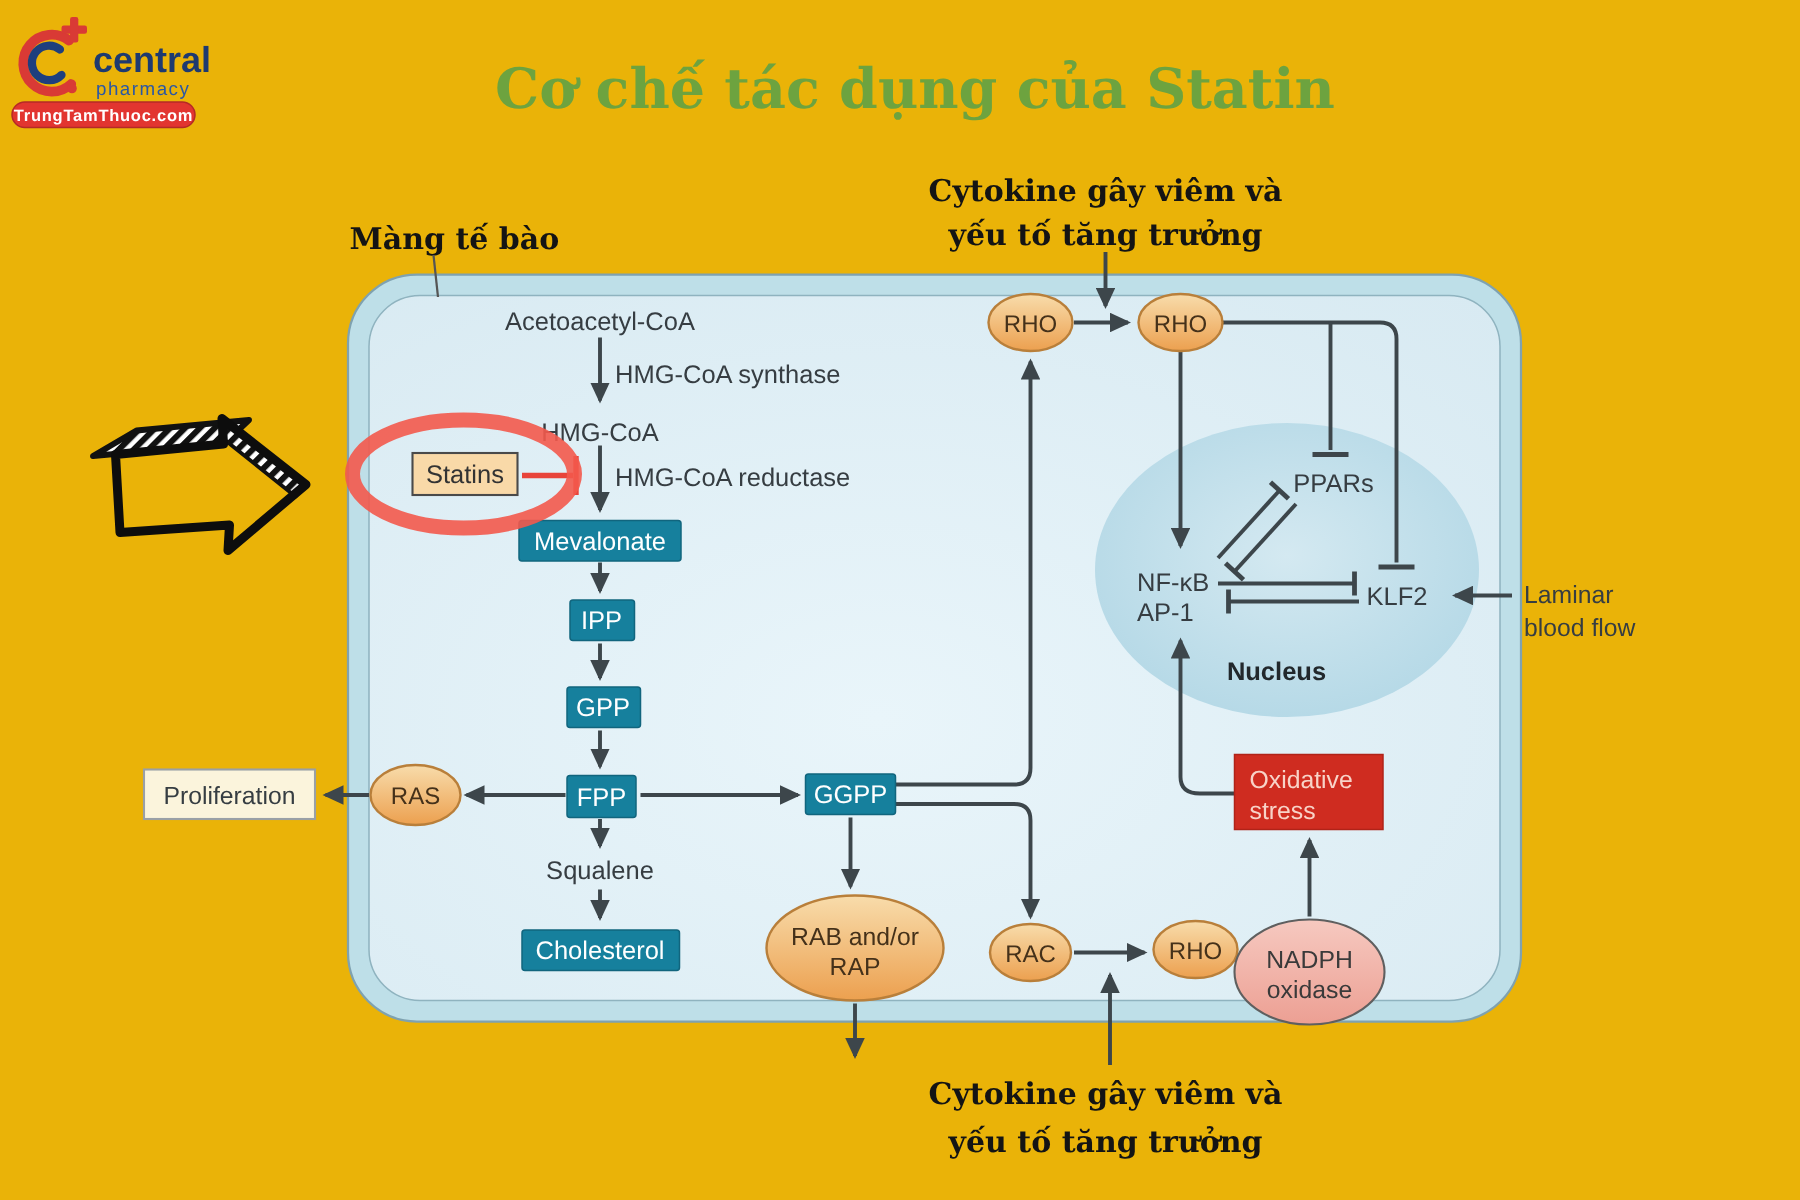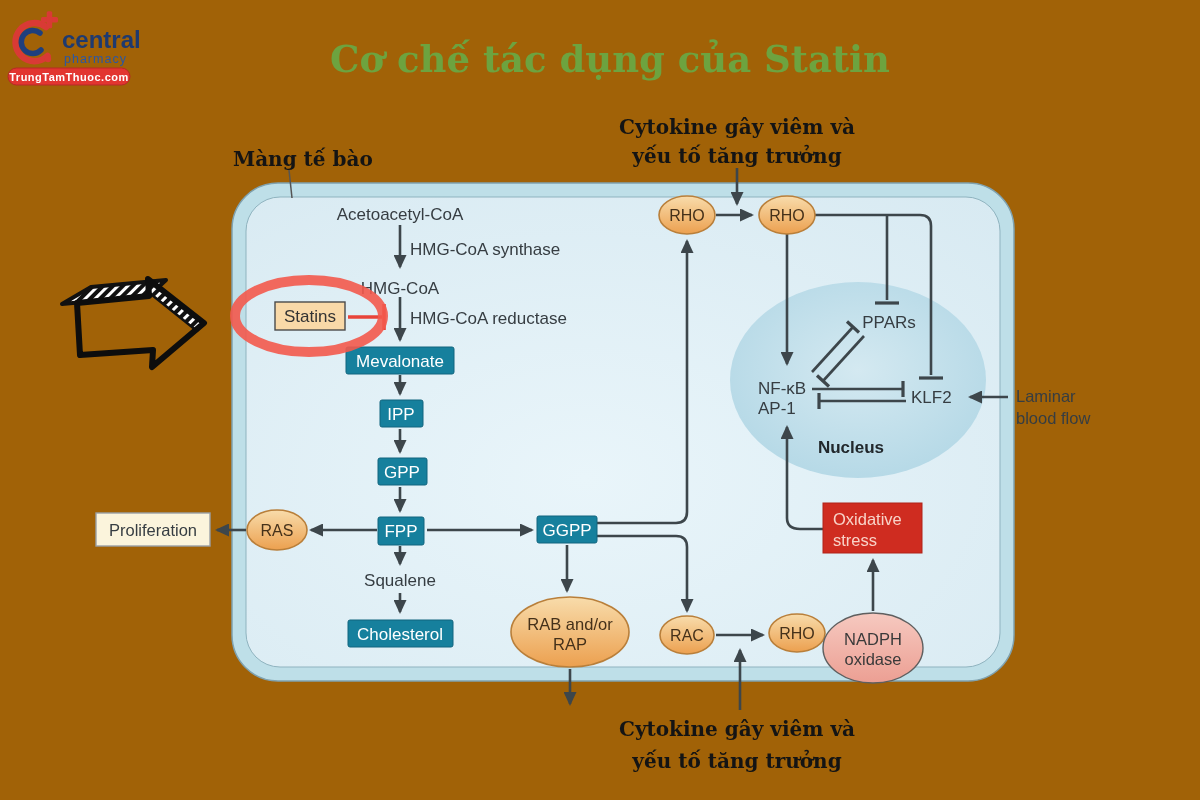--- a/index.html
+++ b/index.html
@@ -1,16 +1,16 @@
 <!DOCTYPE html>
 <html><head>
 <meta charset="utf-8">
 <style>
   html,body{margin:0;padding:0;background:#ffffff;}
-  .page{position:relative;width:1200px;height:800px;background:#a16207;overflow:hidden;
+  .page{position:relative;width:1200px;height:800px;background:#eab308;overflow:hidden;
         font-family:"Liberation Sans",sans-serif;}
   svg{display:block;}
   text{user-select:none;}
   .sans{font-family:"Liberation Sans",sans-serif;}
   .serifb{font-family:"DejaVu Serif",serif;font-weight:bold;}
 </style>
 </head>
 <body>
 
 <div class="page">

